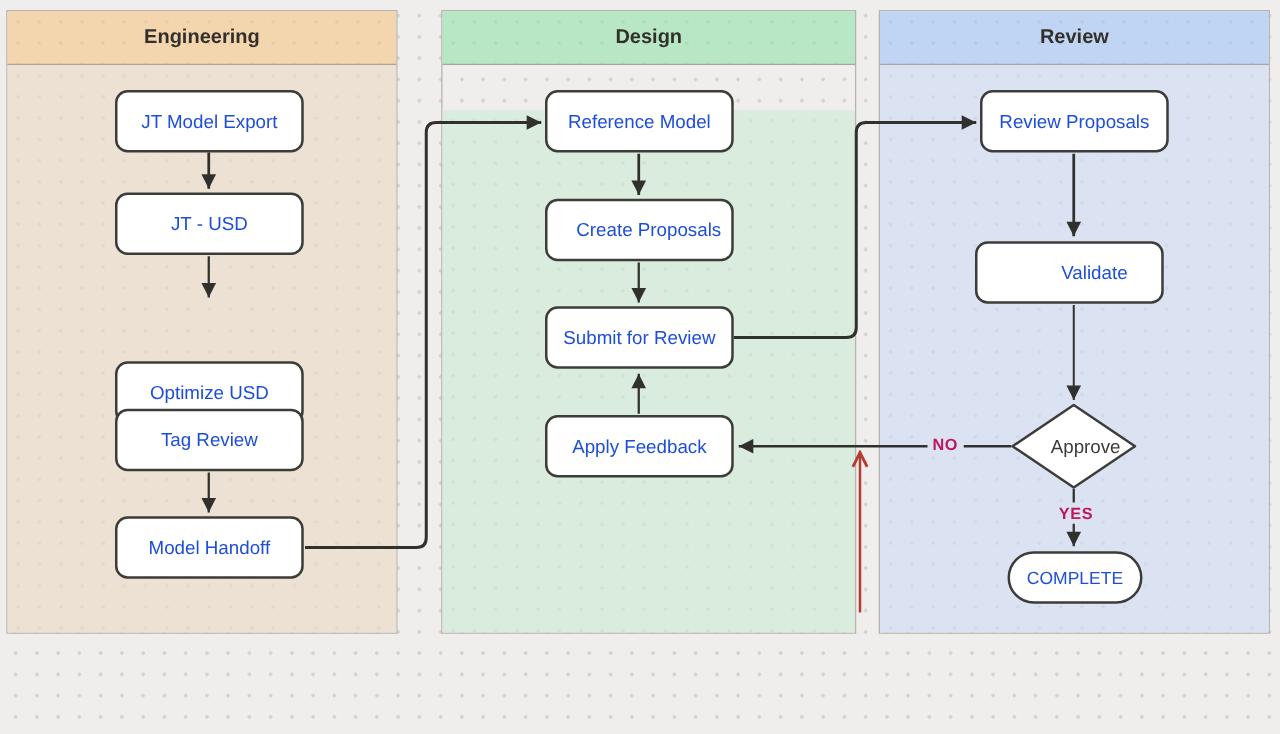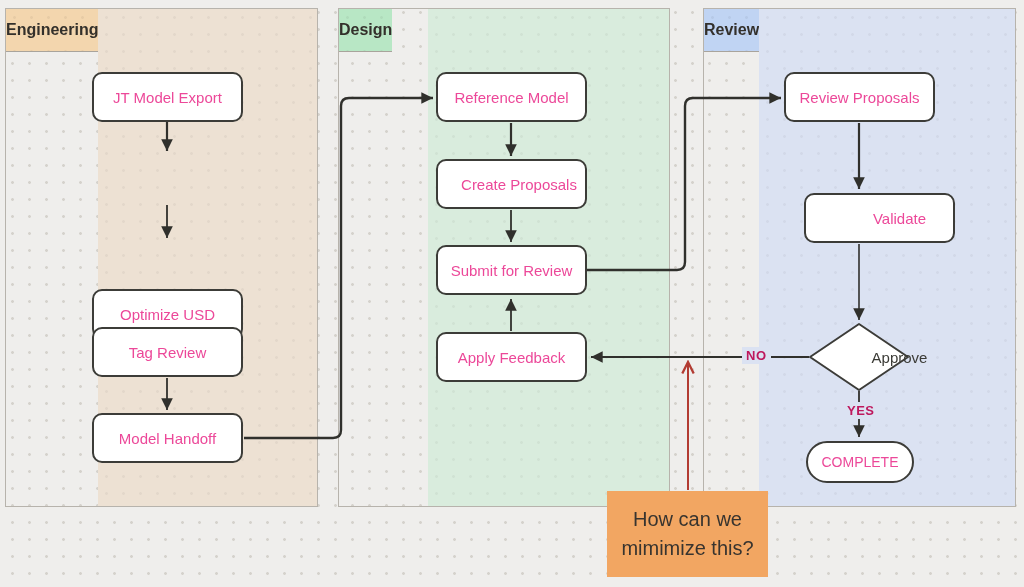--- a/index.html
+++ b/index.html
@@ -18,23 +18,24 @@
     background-position: 4px 4px;
   }
   
   .lane {
     position: absolute;
     top: 8px;
     height: 499px;
     border: 1px solid #b7b3ac;
     box-sizing: border-box;
     display: flex;
+    flex-direction: column;
   }
   .lane-eng    { left: 5px;   width: 313px; }
-  .lane-design { left: 338px; width: 332px; gap: 36px; }
+  .lane-design { left: 353px; width: 332px; gap: 36px; }
   .lane-review { left: 703px; width: 313px; }
   .lane-header {
     height: 42px;
     flex: 0 0 42px;
     border-bottom: 1px solid #a9a49c;
     display: flex;
     align-items: center;
     justify-content: center;
     font-size: 16px;
     font-weight: bold;
@@ -60,21 +61,21 @@
     width: 151px;
     height: 50px;
     background: #ffffff;
     border: 2px solid #3c3c38;
     border-radius: 10px;
     box-sizing: border-box;
     display: flex;
     align-items: center;
     justify-content: center;
     font-size: 15px;
-    color: #ec4899;
+    color: #1d4ed8;
     z-index: 3;
     text-align: center;
   }
   .node-stadium {
     left: 806px;
     top: 441px;
     width: 108px;
     height: 42px;
     border-radius: 21px;
     font-size: 14px;
@@ -84,21 +85,20 @@
     left: 814px;
     top: 345px;
     width: 109px;
     height: 24px;
     display: flex;
     align-items: center;
     justify-content: center;
     font-size: 15px;
     color: #3b3b36;
     z-index: 3;
-    padding-left: 31px;
   }
   
   .edge-label {
     position: absolute;
     background: #dbe2f2;
     color: #be185d;
     font-size: 13px;
     font-weight: bold;
     padding: 1px 4px;
     z-index: 3;
@@ -181,34 +181,32 @@
     <path d="M809,357 L591,357" stroke="#30302c" stroke-width="2" fill="none" marker-end="url(#arrow-black)"></path>
 
     <path d="M859,391 L859,437" stroke="#30302c" stroke-width="1.8" fill="none" marker-end="url(#arrow-black)"></path>
 
     <path d="M859,324 L908,357 L859,390 L810,357 Z" fill="#ffffff" stroke="#3c3c38" stroke-width="2" stroke-linejoin="round"></path>
 
     <path d="M688,490 L688,362" stroke="#b23b32" stroke-width="2" fill="none" marker-end="url(#arrow-red)"></path>
   </svg>
 
   <div class="node" style="left:92px; top:72px;">JT Model Export</div>
+  <div class="node" style="left:92px; top:154px;">JT - USD</div>
   <div class="node" style="left:92px; top:241px;margin-top:48px;">Optimize USD</div>
   <div class="node" style="left:92px; top:327px;">Tag Review</div>
   <div class="node" style="left:92px; top:413px;">Model Handoff</div>
 
   <div class="node" style="left:436px; top:72px;">Reference Model</div>
   <div class="node" style="left:436px; top:159px;padding-left:15px;">Create Proposals</div>
   <div class="node" style="left:436px; top:245px;">Submit for Review</div>
   <div class="node" style="left:784px; top:72px;">Review Proposals</div>
 
   <div class="node" style="left:436px; top:332px;">Apply Feedback</div>
-  <div class="node" style="left:804px; top:193px;padding-left:40px;">Validate</div>
+  <div class="node" style="left:780px; top:193px;padding-left:40px;">Validate</div>
   <div class="diamond-label">Approve</div>
   <div class="node node-stadium">COMPLETE</div>
 
   <div class="edge-label edge-label-no">NO</div>
   <div class="edge-label edge-label-yes">YES</div>
 
-  <div class="sticky" style="background-color: rgb(242, 166, 98);">
-    <span>How can we mimimize this?</span>
-  </div>
 
 </div>
 
 </body></html>

